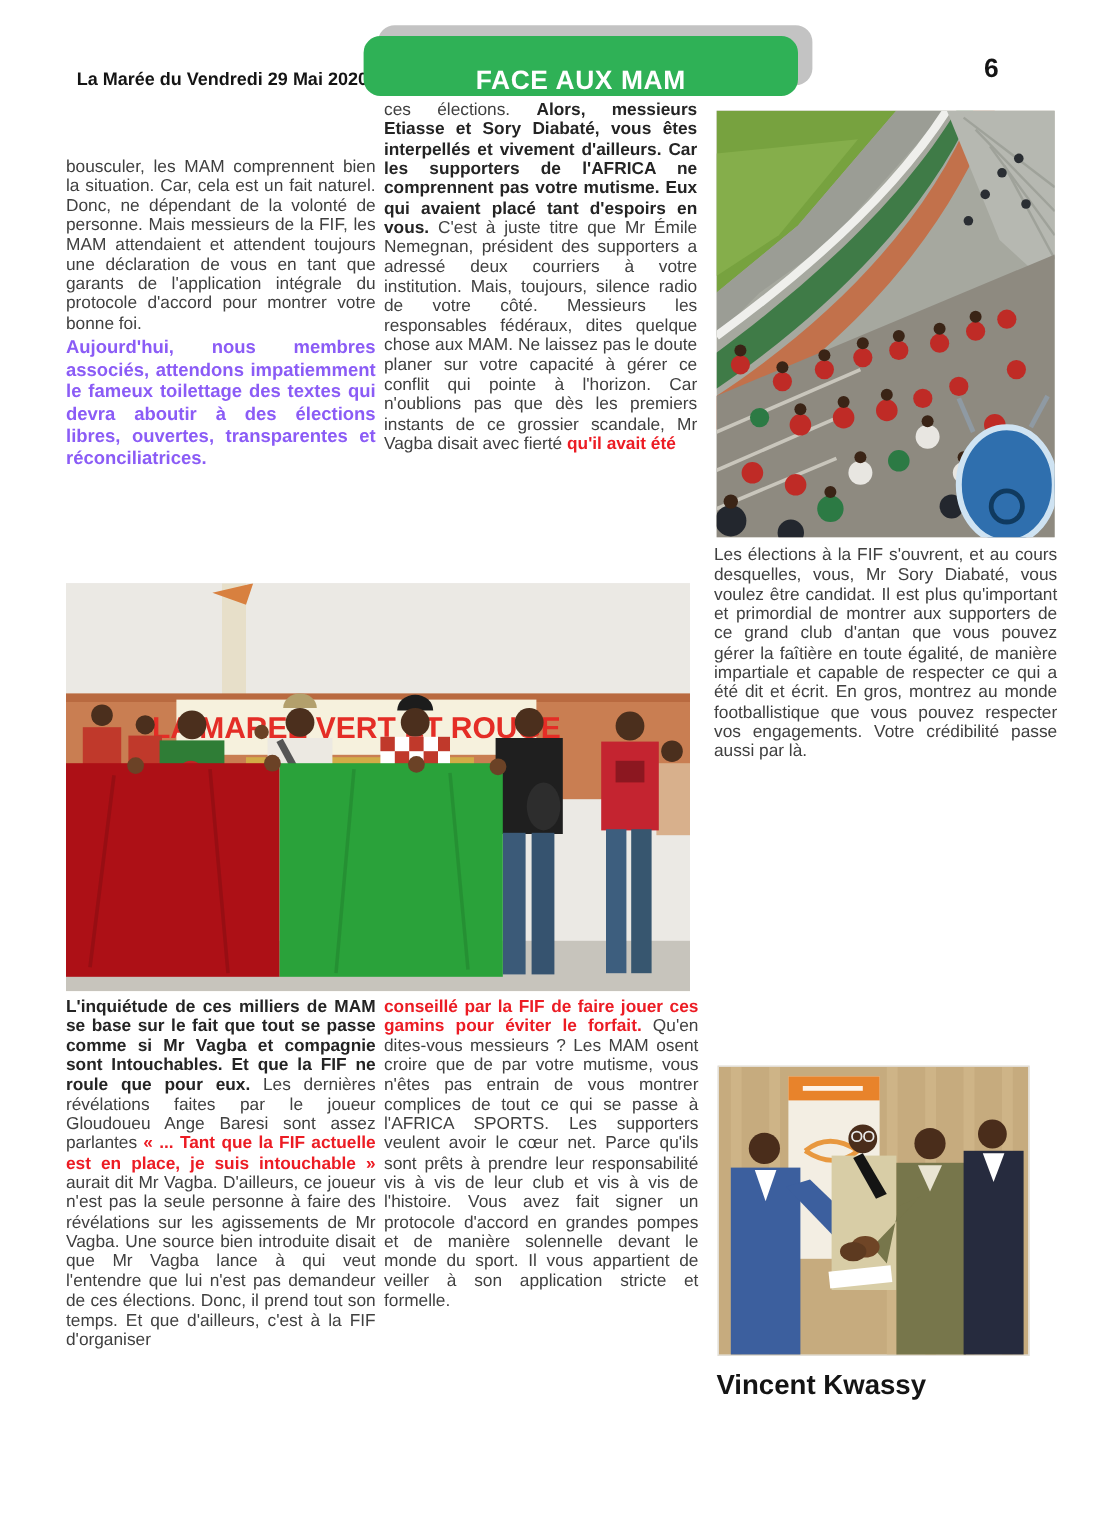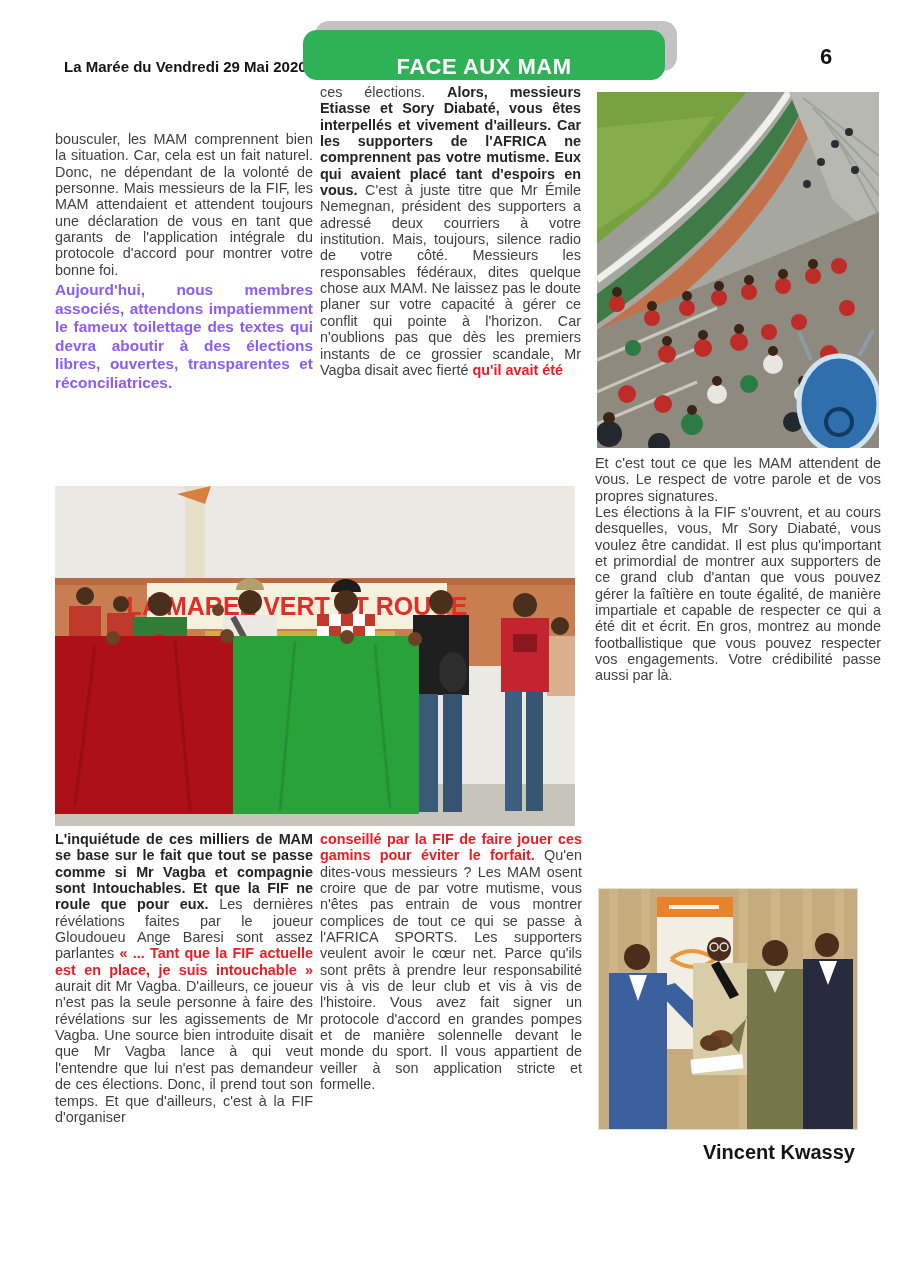--- a/index.html
+++ b/index.html
@@ -22,22 +22,22 @@
   .bld{font-weight:bold;color:#242424;}
   .red{color:#ec1c24;font-weight:bold;}
   .red.u{}
   .red-para{color:#8b5cf6;font-weight:bold;font-size:15.4px;line-height:18.6px;margin-top:3px !important;}
   
   .photo{position:absolute;overflow:hidden;background:#e9e7e2;}
   .photo svg{display:block;}
   .stadium  {left:597px;top:92px;width:282px;height:356px;}
   .flagphoto{left:55px;top:486px;width:520px;height:340px;}
   .handshake{left:598px;top:888px;width:258px;height:240px;border:1px solid #e2ded6;}
-  .byline{position:absolute;left:597px;top:1141px;width:258px;text-align:right;
-          font-weight:bold;font-size:20px;color:#141414;}
+  .byline{position:absolute;left:597px;top:1141px;width:258px;
+          font-weight:bold;font-size:23px;color:#141414;}
 </style>
 </head>
 <body>
 
 <div class="page">
 
   <div class="masthead">La Marée du Vendredi 29 Mai 2020</div>
   <div class="title-box">
     <span class="t">FACE AUX MAM</span>
   </div>
@@ -221,21 +221,20 @@
 
   <div class="col col1b">
     <p><span class="bld">L'inquiétude de ces milliers de MAM se base sur le fait que tout se passe comme si Mr Vagba et compagnie sont Intouchables. Et que la FIF ne roule que pour eux.</span><span> Les dernières révélations faites par le joueur Gloudoueu Ange Baresi sont assez parlantes </span><span class="red">« ... </span><span class="red u">Tant que la FIF actuelle est en place, je suis intouchable</span><span class="red"> »</span><span> aurait dit Mr Vagba. D'ailleurs, ce joueur n'est pas la seule personne à faire des révélations sur les agissements de Mr Vagba. Une source bien introduite disait que Mr Vagba lance à qui veut l'entendre que lui n'est pas demandeur de ces élections. Donc, il prend tout son temps. Et que d'ailleurs, c'est à la FIF d'organiser</span></p>
   </div>
 
   <div class="col col2b">
     <p><span class="red u">conseillé par la FIF de faire jouer ces gamins pour éviter le forfait.</span><span> Qu'en dites-vous messieurs ? Les MAM osent croire que de par votre mutisme, vous n'êtes pas entrain de vous montrer complices de tout ce qui se passe à l'AFRICA SPORTS. Les supporters veulent avoir le cœur net. Parce qu'ils sont prêts à prendre leur responsabilité vis à vis de leur club et vis à vis de l'histoire. Vous avez fait signer un protocole d'accord en grandes pompes et de manière solennelle devant le monde du sport. Il vous appartient de veiller à son application stricte et formelle.</span></p>
   </div>
 
   <div class="col col3">
-    <p>Et c'est tout ce que les MAM attendent de vous. Le respect de votre parole et de vos propres signatures.</p>
     <p>Les élections à la FIF s'ouvrent, et au cours desquelles, vous, Mr Sory Diabaté, vous voulez être candidat. Il est plus qu'important et primordial de montrer aux supporters de ce grand club d'antan que vous pouvez gérer la faîtière en toute égalité, de manière impartiale et capable de respecter ce qui a été dit et écrit. En gros, montrez au monde footballistique que vous pouvez respecter vos engagements. Votre crédibilité passe aussi par là.</p>
   </div>
 
   <div class="photo handshake" title="Quatre officiels lors d'une signature de protocole, poignée de main au centre">
     <svg width="258" height="240" viewBox="0 0 258 240" xmlns="http://www.w3.org/2000/svg">
       <rect width="258" height="240" fill="#c6ab7e"></rect>
       <g fill="#d2b88c" opacity="0.7">
         <rect x="10" width="9" height="240"></rect>
           <rect x="42" width="9" height="240"></rect>
           <rect x="140" width="9" height="240"></rect>

